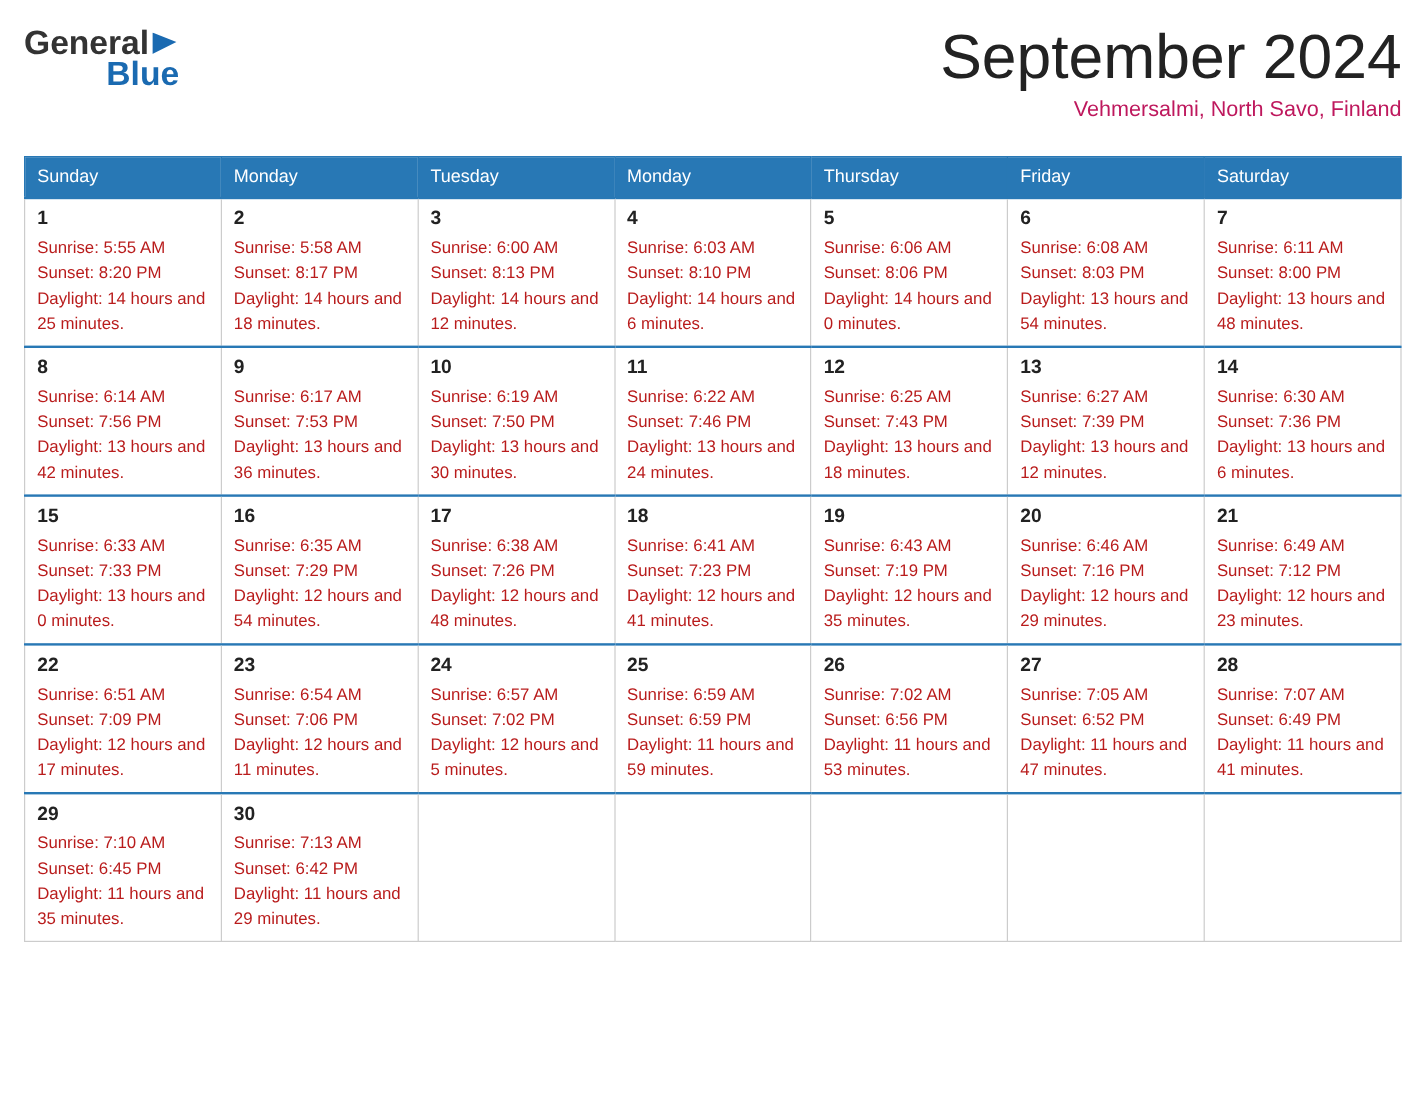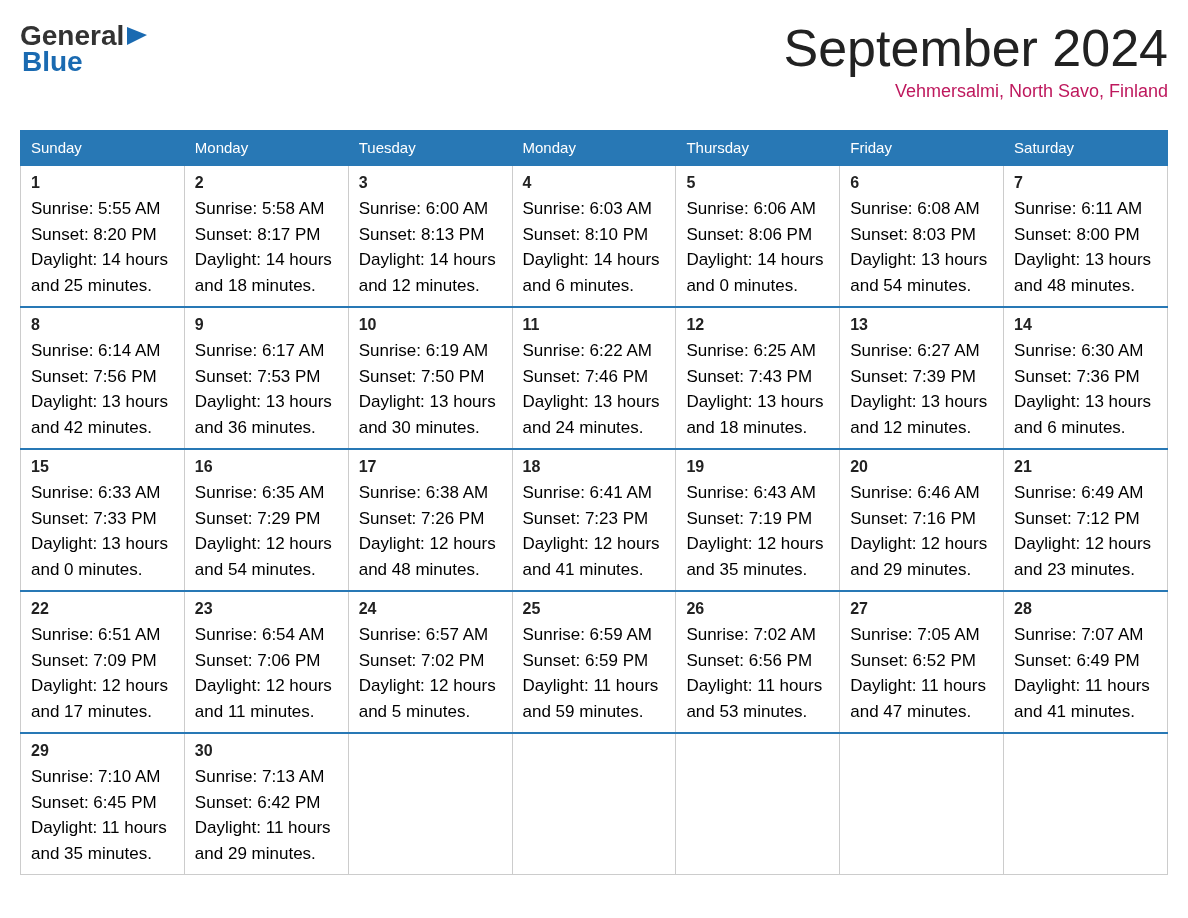--- a/index.html
+++ b/index.html
@@ -69,43 +69,43 @@
       min-height: 100px;
     }
     .day-number {
       font-size: 16px;
       font-weight: bold;
       color: #222;
       margin-bottom: 4px;
       display: block;
     }
     .day-info {
-      font-size: 17px;
-      color: #000000;
+      font-size: 14px;
+      color: #b91c1c;
       line-height: 1.5;
     }
     .empty-cell {
       background: #fff;
     }
     tr.week-row td {
       border-top: 2px solid #2878b5;
     }
   </style>
 </head>
 <body>
 
 <div class="header">
   <div class="logo-container">
     <div class="logo-row">
       <span class="logo-text-general">General</span>
       <svg width="22" height="22" viewBox="0 0 22 22" style="margin-left:3px;margin-top:3px;">
         <polygon points="0,0 20,8 0,18" fill="#1a6ab1"></polygon>
       </svg>
     </div>
-    <div class="logo-row" style="margin-top:-6px; margin-left:2px;">
+    <div class="logo-row" style="margin-top:-6px; margin-left:2px;justify-content:flex-end;">
       <span class="logo-text-blue">Blue</span>
     </div>
   </div>
   <div class="title-block">
     <div class="calendar-title">September 2024</div>
     <div class="calendar-subtitle">Vehmersalmi, North Savo, Finland</div>
   </div>
 </div>
 
 <table class="calendar">

